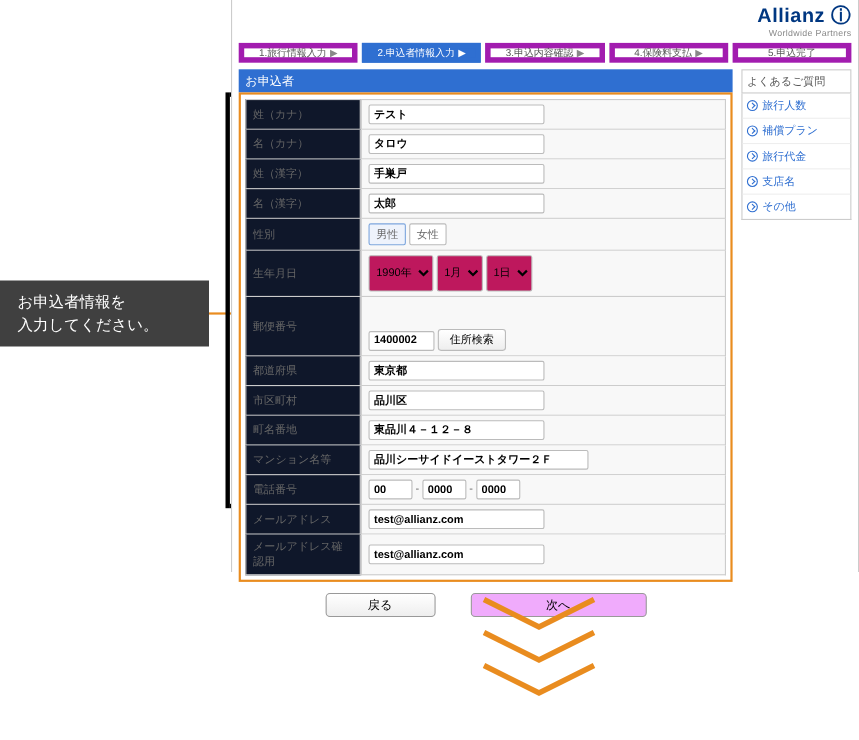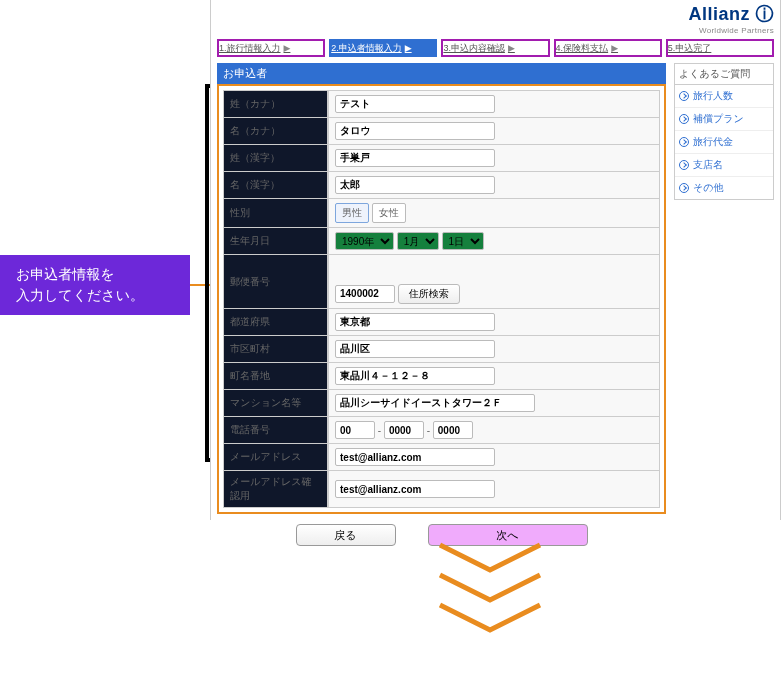--- a/index.html
+++ b/index.html
@@ -1,56 +1,56 @@
 <!DOCTYPE html>
 <html><head>
 <meta charset="utf-8">
 <style>
   * { box-sizing: border-box; margin: 0; padding: 0; }
   body { font-family: Arial, "Hiragino Sans", "Meiryo", sans-serif; font-size: 11px; background: #fff; color: #333; }
   .canvas { position: relative; width: 781px; height: 673px; }
 
   
-  .callout { position: absolute; left: 0; top: 255px; width: 190px; height: 60px; background: #6d28d9; color: #fff; display: flex; align-items: center; padding-left: 16px; font-size: 14px; line-height: 1.5; }
+  .callout { position: absolute; left: 0; top: 255px; width: 190px; height: 60px; background: #404040; color: #fff; display: flex; align-items: center; padding-left: 16px; font-size: 14px; line-height: 1.5; }
   .callout-line { position: absolute; left: 190px; top: 284px; width: 20px; height: 2px; background: #e98c1f; }
   .callout-bracket { position: absolute; left: 205px; top: 84px; width: 4px; height: 378px; background: #000; }
   .callout-bracket::before, .callout-bracket::after { content: ""; position: absolute; left: 4px; width: 7px; height: 4px; background: #000; }
   .callout-bracket::before { top: 0; }
   .callout-bracket::after { bottom: 0; }
 
   
   .app { position: absolute; left: 210px; top: 0; width: 571px; height: 520px; border-left: 1px solid #ccc; border-right: 1px solid #ccc; background: #fff; }
   .brand { text-align: right; padding: 2px 6px 0 0; }
   .brand-name { color: #003781; font-weight: bold; font-size: 18px; letter-spacing: 0.5px; }
   .brand-sub { color: #888; font-size: 8px; letter-spacing: 0.3px; }
 
   
   .stepper { display: flex; gap: 4px; padding: 4px 6px; }
-  .step { flex: 1; border: 2px solid #a21caf; background: #fff; font-size: 9px; height: 18px; display: flex; align-items: center; position: relative; color: #555; text-decoration: underline; }
+  .step { flex: 1; border: 5px solid #a21caf; background: #fff; font-size: 9px; height: 18px; display: flex; align-items: center; justify-content: center; position: relative; color: #555; }
   .step.active { background: #2f6fd1; color: #fff; border-color: #2f6fd1; }
   .step .chev { margin-left: 3px; font-size: 9px; color: #888; }
   .step.active .chev { color: #fff; }
 
   .body-row { display: flex; gap: 8px; padding: 0 6px; }
   .main-col { flex: 1; }
   .side-col { width: 100px; }
 
   .panel-head { background: #2f6fd1; color: #fff; font-size: 11px; padding: 3px 6px; margin-top: 2px; }
   .form-box { border: 2px solid #e98c1f; padding: 4px; }
   .form-table { width: 100%; border-collapse: separate; border-spacing: 0; }
   .form-table td { border: 1px solid #ccc; background: #f8f8f8; padding: 4px 6px; font-size: 10px; color: #666; vertical-align: middle; }
   .form-table td.label-cell { width: 105px; background: #0f172a; }
   .form-table tr + tr td { border-top: none; }
   .text-input { border: 1px solid #bbb; border-radius: 2px; padding: 2px 4px; font-size: 10px; height: 18px; background: #fff; font-weight: bold; }
   .w-lg { width: 160px; }
   .w-sm { width: 60px; }
   .w-xs { width: 40px; }
   .radio { border: 1px solid #bbb; border-radius: 2px; padding: 2px 6px; font-size: 10px; background: #fff; display: inline-block; }
   .radio.active { background: #eef3fc; border-color: #7da6dd; }
-  select.sel { border: 1px solid #bbb; border-radius: 2px; font-size: 10px; height: 18px; background: #15803d; padding: 0 2px; }
+  select.sel { border: 1px solid #bbb; border-radius: 2px; font-size: 10px; height: 33px; background: #be185d; padding: 0 2px; }
   .btn-sm { border: 1px solid #bbb; border-radius: 3px; background: linear-gradient(#fff,#eee); padding: 2px 10px; font-size: 10px; margin-top: 25px; }
 
   .nav-btns { display: flex; justify-content: center; gap: 32px; padding: 10px 0 6px; }
   .nav-btn { border: 1px solid #999; border-radius: 4px; background: linear-gradient(#fff,#eee); width: 100px; height: 22px; font-size: 11px; }
   .nav-btn.next { width: 160px; background: #f0abfc; }
 
   .footer-bar { background: #2f6fd1; color: #fff; font-size: 8px; text-align: center; padding: 3px 0; }
 
   
   .faq-head { border: 1px solid #ccc; background: #fff; font-size: 10px; padding: 3px 4px; margin-top: 2px; color: #555; }

